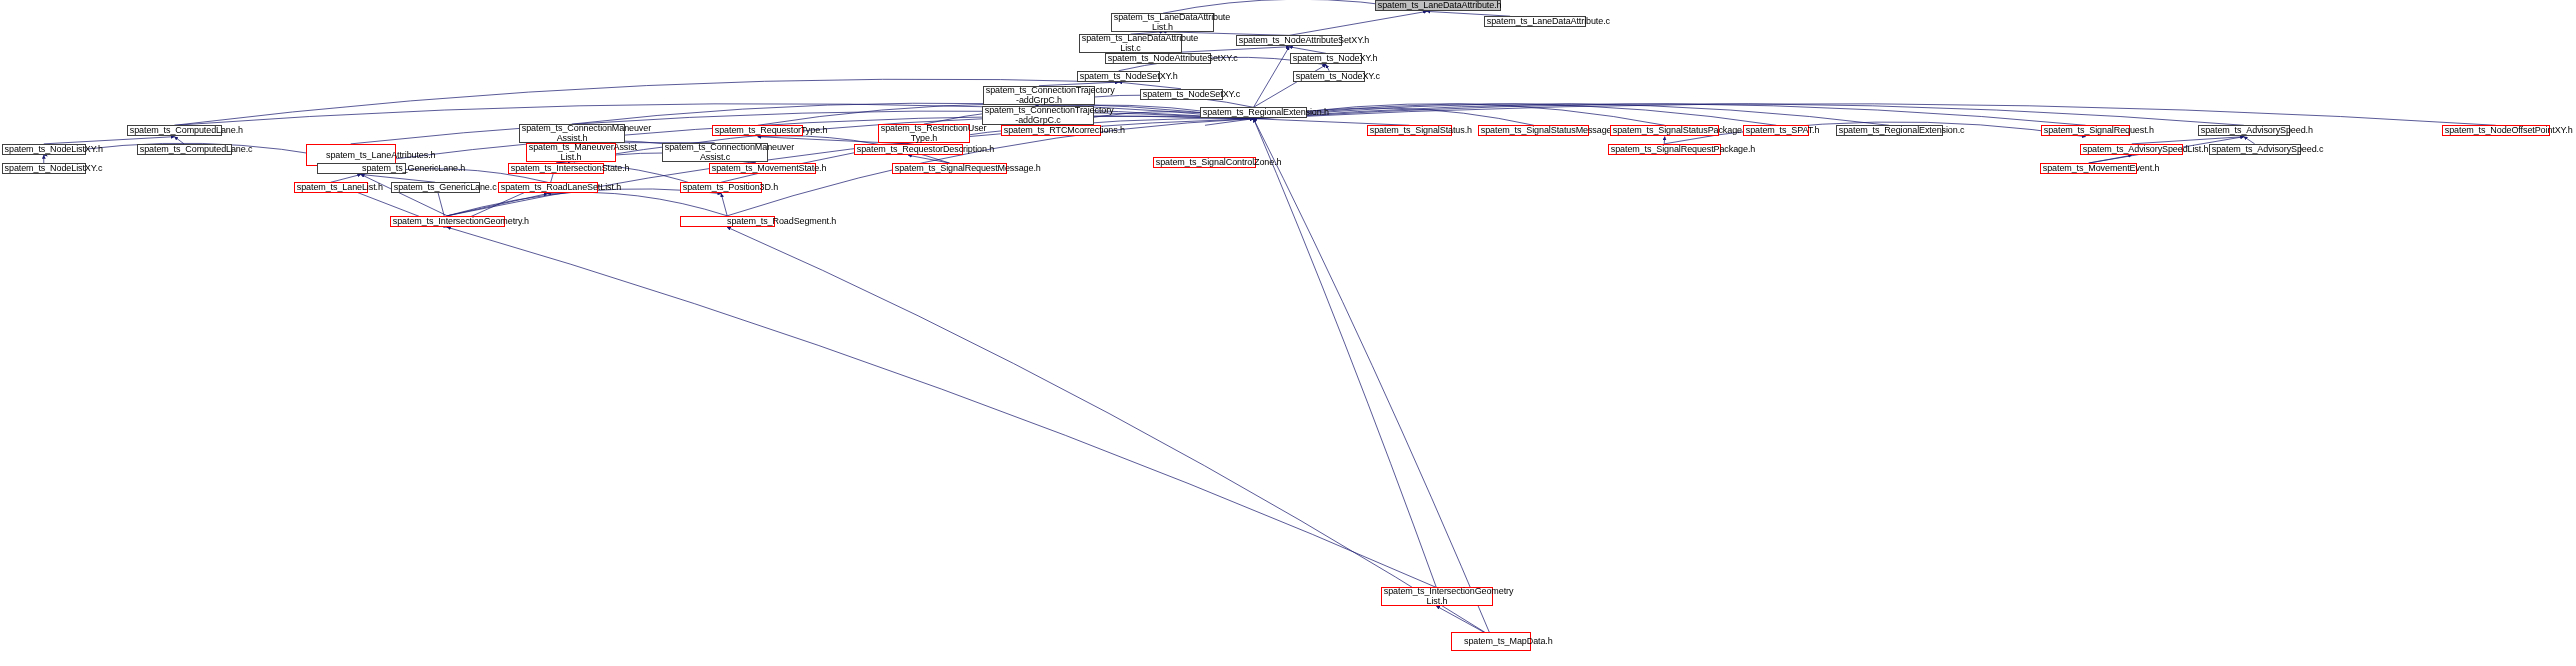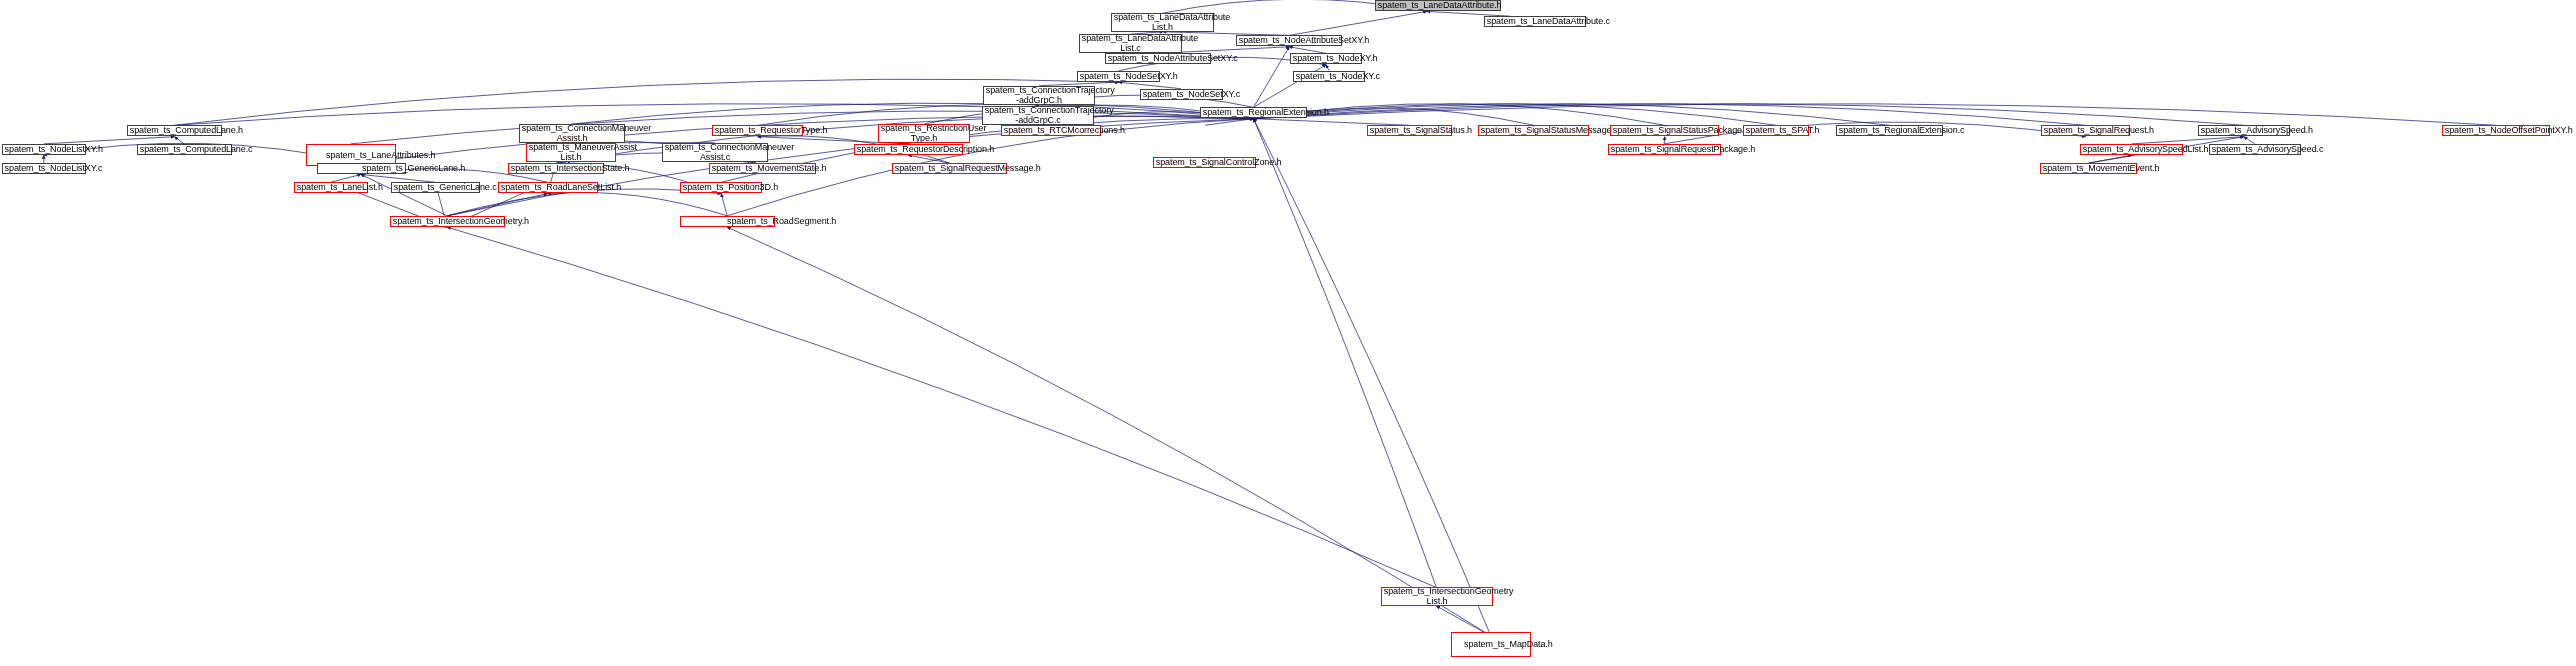--- a/index.html
+++ b/index.html
@@ -203,16 +203,16 @@
       <div class="node red" style="left: 892px; top: 163px; width: 115px; height: 11.4px;"><span class="node-label">spatem_ts_SignalRequestMessage.h</span></div>
       <div class="node red" style="left: 2040px; top: 163px; width: 97px; height: 11.4px;"><span class="node-label">spatem_ts_MovementEvent.h</span></div>
       <div class="node red" style="left: 294px; top: 182px; width: 74px; height: 11.4px;"><span class="node-label">spatem_ts_LaneList.h</span></div>
       <div class="node dark" style="left: 391px; top: 182px; width: 89px; height: 11.4px;"><span class="node-label">spatem_ts_GenericLane.c</span></div>
       <div class="node red" style="left: 498px; top: 182px; width: 100px; height: 11.4px;"><span class="node-label">spatem_ts_RoadLaneSetList.h</span></div>
       <div class="node red" style="left: 680px; top: 182px; width: 82px; height: 11.4px;"><span class="node-label">spatem_ts_Position3D.h</span></div>
       <div class="node red" style="left: 390px; top: 216px; width: 115px; height: 11.4px;"><span class="node-label">spatem_ts_IntersectionGeometry.h</span></div>
       <div class="node red" style="left: 680px; top: 216px; width: 95px; height: 11.4px; padding-left: 46px;"><span class="node-label">spatem_ts_RoadSegment.h</span></div>
       <div class="node red" style="left: 1381px; top: 587px; width: 112px; height: 18.6px;"><span class="node-label">spatem_ts_IntersectionGeometry
 List.h</span></div>
-      <div class="node red" style="left: 1451px; top: 632px; width: 80px; height: 25px; padding-left: 12px;"><span class="node-label">spatem_ts_MapData.h</span></div>
+      <div class="node red" style="left: 1451px; top: 632px; width: 80px; height: 19px; padding-left: 12px;"><span class="node-label">spatem_ts_MapData.h</span></div>
     </div>
 </div>
 
 
 </body></html>

